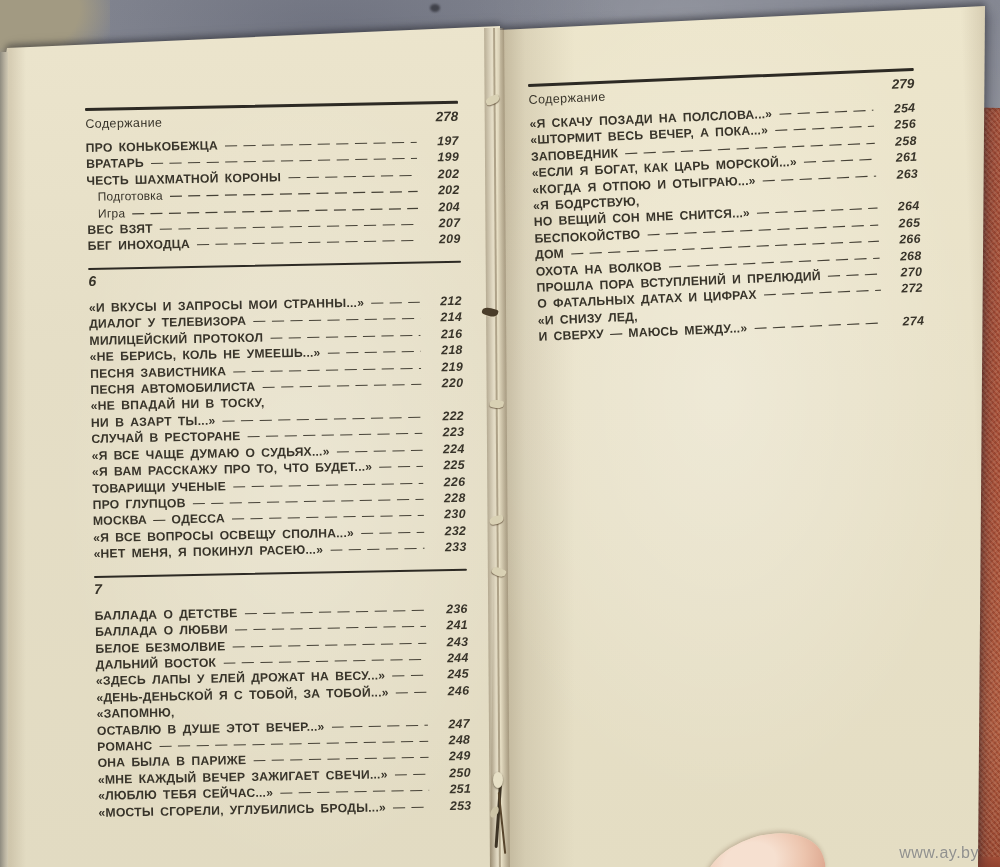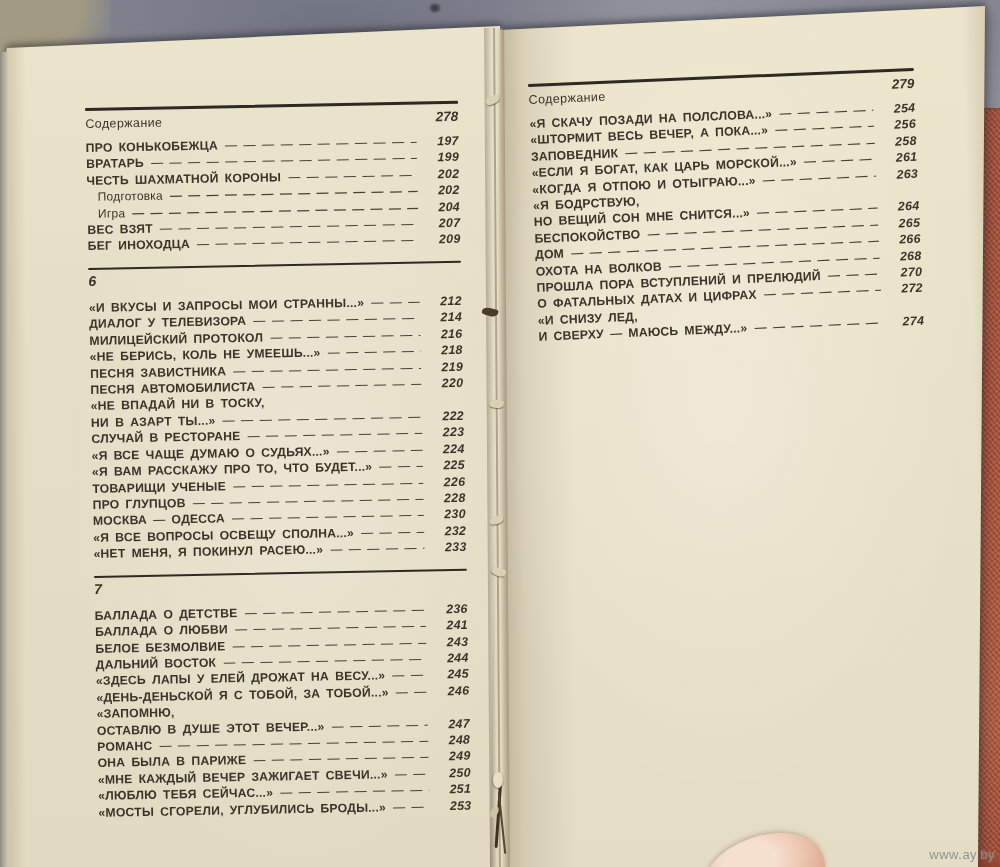--- a/index.html
+++ b/index.html
@@ -82,21 +82,21 @@
   .leader{flex:1 1 auto;overflow:hidden;white-space:nowrap;margin:0 10px 0 7px;
           letter-spacing:1.5px;word-spacing:0;font-weight:bold;opacity:.92;}
   .pnum{flex:0 0 32px;text-align:right;font-weight:bold;font-style:italic;font-size:12.4px;letter-spacing:.3px;}
 
   
   .finger{position:absolute;left:702px;top:836px;width:124px;height:78px;transform:rotate(-18deg);
     border-radius:50% 50% 45% 45%;
     background:radial-gradient(ellipse at 42% 30%, #f6e0d0 0 26%, #ecc4ad 55%, #dba48c 82%, #c98f78 100%);
     box-shadow:0 -2px 4px rgba(90,50,30,.25);}
 
-  .watermark{position:absolute;right:5px;bottom:5px;font-size:13px;letter-spacing:.5px;
+  .watermark{position:absolute;right:21px;bottom:5px;font-size:16px;letter-spacing:.5px;
     color:rgba(140,140,138,.95);text-shadow:0 0 2px rgba(255,255,255,.25);text-align:right;}
 </style>
 </head>
 <body>
 
 <div class="scene">
   <div class="bg-tan"></div>
   <div class="bg-speck"></div>
   <div class="bg-speck2"></div>
 

